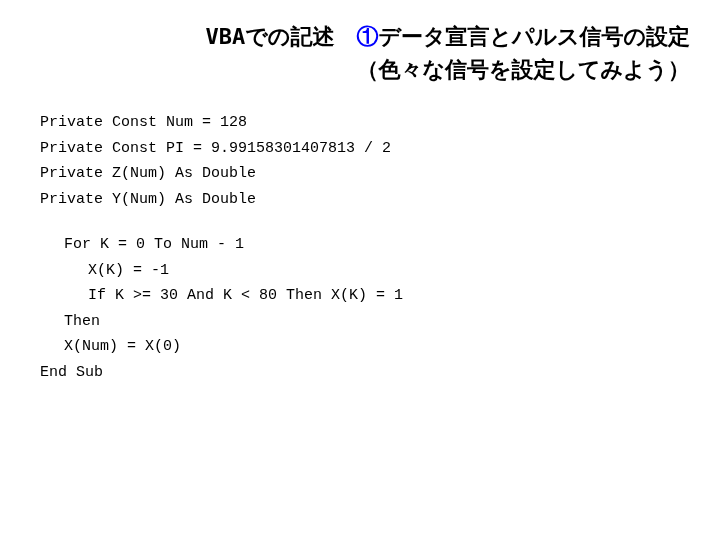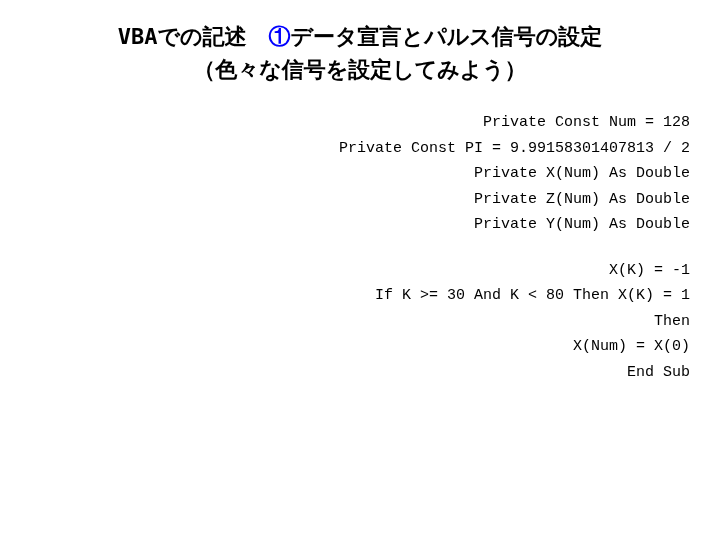--- a/index.html
+++ b/index.html
@@ -17,21 +17,21 @@
     }
 
     .page-container {
       width: 720px;
       height: 540px;
       padding: 20px 30px;
       background: #ffffff;
     }
 
     .title-section {
-      text-align: center;
+      text-align: right;
       margin-bottom: 24px;
     }
 
     .title-line {
       font-family: 'MS Gothic', 'Meiryo', 'Yu Gothic', monospace;
       font-size: 22px;
       font-weight: bold;
       color: #000000;
       line-height: 1.5;
     }
@@ -44,21 +44,20 @@
       padding-left: 10px;
     }
 
     .code-block {
       margin-bottom: 20px;
     }
 
     .code-line {
       display: block;
       white-space: pre;
-      text-align: right;
     }
 
     .indent1 {
       padding-left: 24px;
     }
 
     .indent2 {
       padding-left: 48px;
     }
   </style>
@@ -74,26 +73,26 @@
     <div class="title-line">
       （色々な信号を設定してみよう）
     </div>
   </div>
 
   <div class="code-section">
 
     <div class="code-block">
       <span class="code-line">Private Const Num = 128</span>
       <span class="code-line">Private Const PI = 9.99158301407813 / 2</span>
-      <span class="code-line">Private X(Num) As Double</span>
       <span class="code-line">Private Z(Num) As Double</span>
       <span class="code-line">Private Y(Num) As Double</span>
     </div>
 
     <div class="code-block">
+      <span class="code-line indent1">For K = 0 To Num - 1</span>
       <span class="code-line indent2">X(K) = -1</span>
       <span class="code-line indent2">If K &gt;= 30 And K &lt; 80 Then X(K) = 1</span>
       <span class="code-line indent1">Then</span>
       <span class="code-line indent1">X(Num) = X(0)</span>
       <span class="code-line">End Sub</span>
     </div>
 
   </div>
 
 </div>

